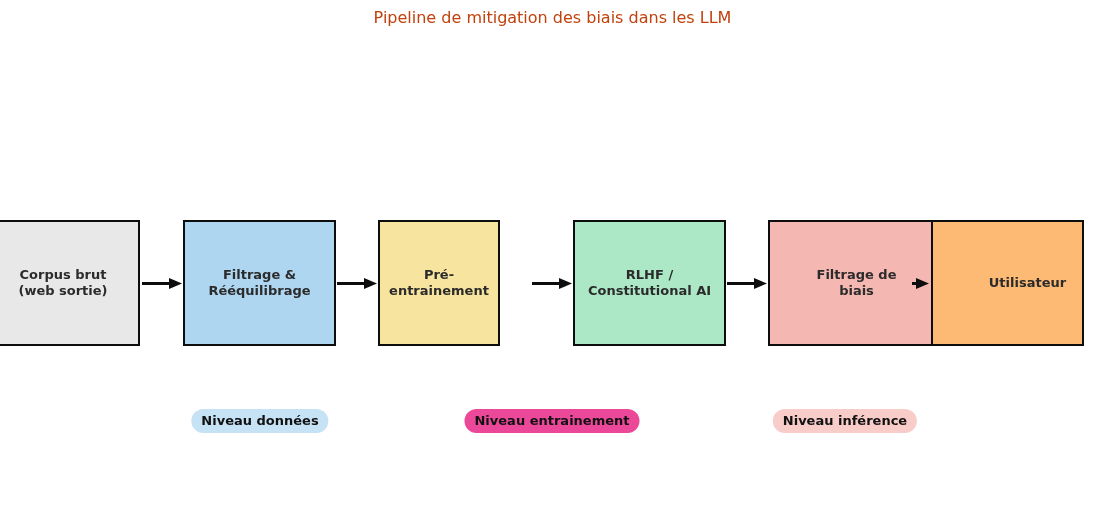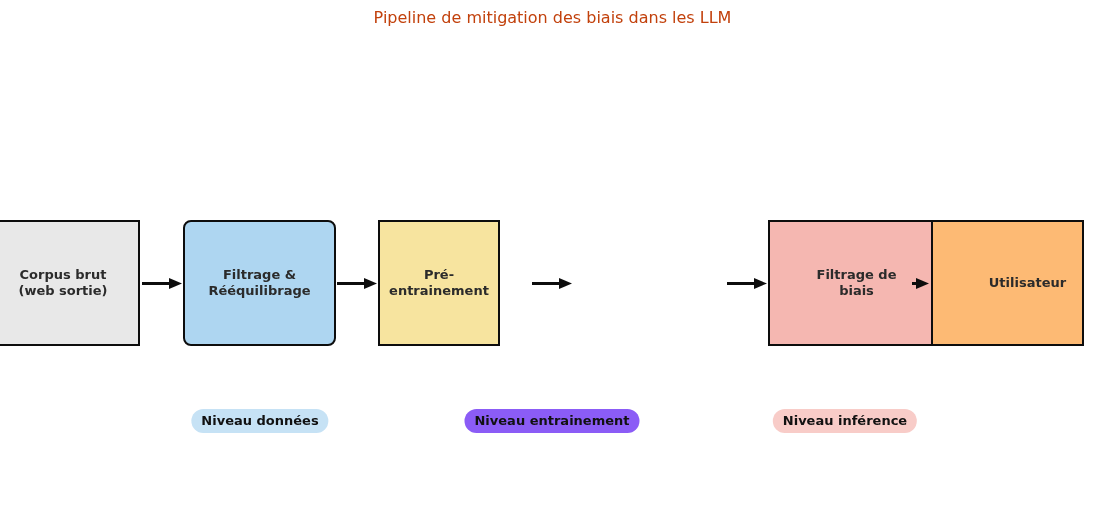--- a/index.html
+++ b/index.html
@@ -86,49 +86,53 @@
   <div class="title">Pipeline de mitigation des biais dans les LLM</div>
 
   <div class="box box1" style="background-color: rgb(232, 232, 232);">
     <span>Corpus brut</span>
     <span>(web sortie)</span>
   </div>
 
   <div class="stem stem1" style="background-color: rgb(13, 13, 13);"></div>
   <div class="head head1" style="background-color: rgb(13, 13, 13);"></div>
 
-  <div class="box box2" style="background-color: rgb(174, 214, 241); border-radius: 8px;">
+  <div class="box box2" style="background-color: rgb(174, 214, 241);">
     <span>Filtrage &amp;</span>
     <span>Rééquilibrage</span>
   </div>
 
   <div class="stem stem2" style="background-color: rgb(13, 13, 13);"></div>
   <div class="head head2" style="background-color: rgb(13, 13, 13);"></div>
 
   <div class="box box3" style="background-color: rgb(247, 228, 159);">
     <span>Pré-</span>
     <span>entrainement</span>
   </div>
 
   <div class="stem stem3" style="background-color: rgb(13, 13, 13);"></div>
   <div class="head head3" style="background-color: rgb(13, 13, 13);"></div>
 
+  <div class="box box4" style="background-color: rgb(172, 232, 198);">
+    <span>RLHF /</span>
+    <span>Constitutional AI</span>
+  </div>
 
   <div class="stem stem4" style="background-color: rgb(13, 13, 13);"></div>
   <div class="head head4" style="background-color: rgb(13, 13, 13);"></div>
 
   <div class="box box5" style="background-color: rgb(245, 183, 177);">
     <span>Filtrage de</span>
     <span>biais</span>
   </div>
 
   <div class="stem stem5" style="background-color: rgb(13, 13, 13);"></div>
   <div class="head head5" style="background-color: rgb(13, 13, 13);"></div>
 
   <div class="box box6" style="background-color: #fdba74; padding-left: 40px;">
     <span>Utilisateur</span>
   </div>
 
   <div class="pill pill1" style="background-color: rgb(198, 226, 245);">Niveau données</div>
-  <div class="pill pill2" style="background-color: #8b5cf6;">Niveau entrainement</div>
+  <div class="pill pill2" style="background-color: #ec4899;">Niveau entrainement</div>
   <div class="pill pill3" style="background-color: rgb(248, 204, 200);">Niveau inférence</div>
 
 </div>
 
 </body></html>

